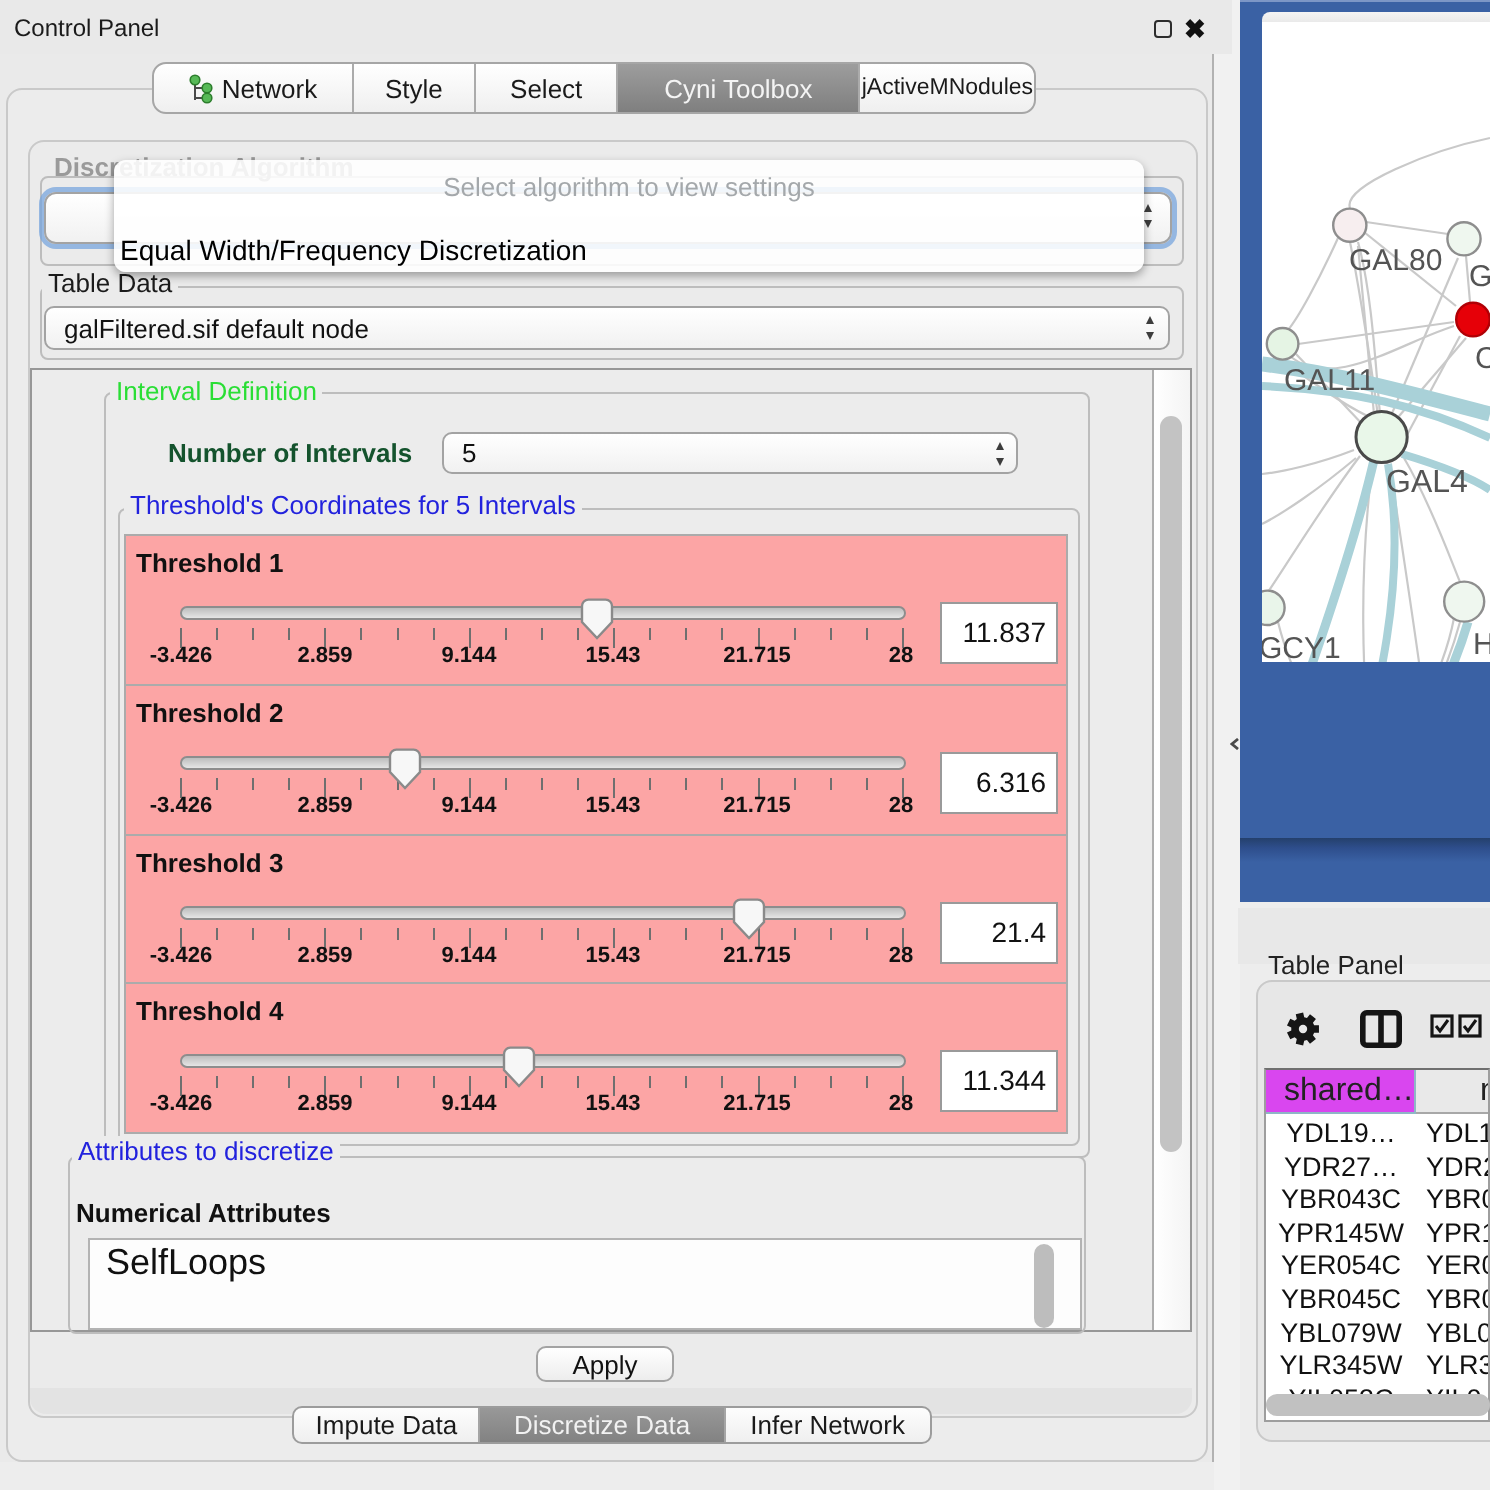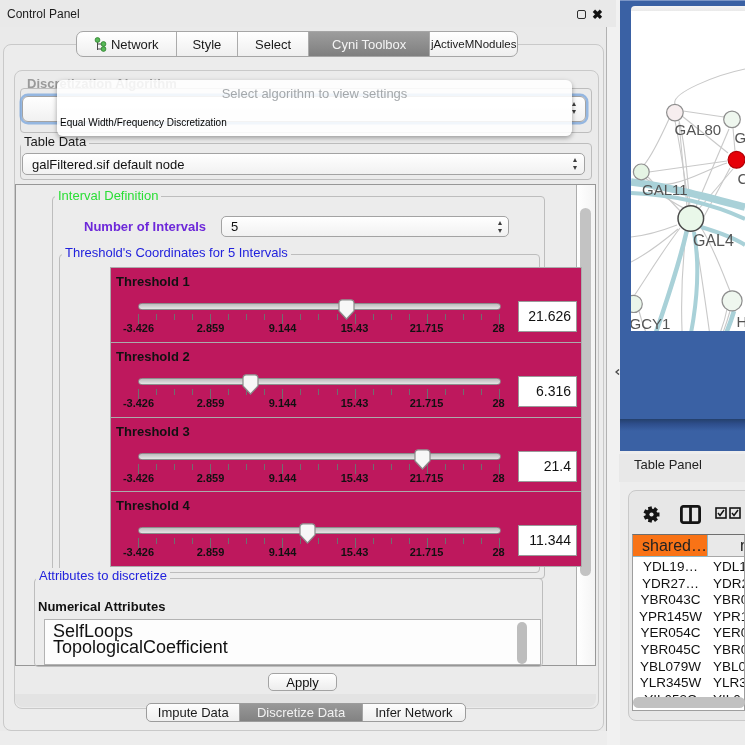--- a/index.html
+++ b/index.html
@@ -26,21 +26,21 @@
 .glabel{font-size:13px;padding:0 3px;background:#EBEBEB;}
 
 .combo{border:1px solid #A3A3A3;border-radius:5px;background:linear-gradient(#FFFFFF,#F1F1F1);
   font-size:13px;color:#111;box-sizing:border-box;}
 .combo .cv{position:absolute;left:9px;top:3px;}
 .arrows{position:absolute;width:5px;height:12px;}
 .arrows:before,.arrows:after{content:"";position:absolute;left:0;border-left:2.5px solid transparent;border-right:2.5px solid transparent;}
 .arrows:before{top:0;border-bottom:4.5px solid #3d3d3d;}
 .arrows:after{bottom:0;border-top:4.5px solid #3d3d3d;}
 
-.tpanel{left:62px;width:470px;height:74px;border:1px solid #ABABAB;background:#be185d;margin-left:48px;}
+.tpanel{left:62px;width:470px;height:74px;border:1px solid #ABABAB;background:#fca5a5;}
 .tpanel .tl{position:absolute;left:5px;top:6px;font-size:13px;font-weight:bold;color:#111;}
 .track{position:absolute;left:27px;top:35px;width:361px;height:5px;border:1px solid #8d8d8d;border-radius:4px;
   background:linear-gradient(#bdbdbd,#e5e5e5);}
 .ticks{position:absolute;left:27px;top:46px;width:362px;height:6px;
   background:repeating-linear-gradient(to right,#6f6f6f 0 1px,transparent 1px 18.05px);}
 .ticksM{position:absolute;left:27px;top:46px;width:362px;height:10px;
   background:repeating-linear-gradient(to right,#6f6f6f 0 1px,transparent 1px 72.2px);}
 .tlab{position:absolute;top:54px;font-size:11px;font-weight:bold;color:#111;transform:translateX(-50%);}
 .vbox{position:absolute;left:407px;top:33px;width:52px;height:29px;border:1px solid #9A9A9A;background:#fff;
   font-size:14px;color:#111;text-align:right;line-height:29px;padding-right:5px;}
@@ -61,35 +61,35 @@
 
 #rcol{left:607px;top:0;width:13px;height:745px;background:#F1F1F1;}
 #blueframe{left:620px;top:0;width:125px;height:450px;background:#3A61A4;border-top:1px solid #7C96C6;}
 #nwtitle{left:631px;top:6px;width:114px;height:21px;background:linear-gradient(#F4F4F4,#C8C8C8);
   border-bottom:1px solid #757575;border-radius:4px 0 0 0;}
 .light{position:absolute;top:12.5px;width:10px;height:10px;border-radius:50%;box-sizing:border-box;}
 #canvas{left:631px;top:11px;width:114px;height:320px;background:#fff;overflow:hidden;}
 #bluebot{left:620px;top:419px;width:125px;height:31px;background:linear-gradient(#24406C 0px,#2E4E8C 5px,#3A61A4 12px);}
 
 #tp-head{left:619px;top:454px;width:126px;height:28px;background:#E8E8E8;}
-#tp-head .t{left:15px;top:3px;font-size:13px;color:#222;}
+#tp-head .t{left:15px;top:21px;font-size:13px;color:#222;}
 #tp-card{left:628px;top:490px;width:125px;height:229px;background:#E7E7E7;border:1px solid #C9C9C9;border-radius:8px 0 0 8px;}
 #tbl{left:632px;top:534px;width:113px;height:177px;background:#fff;border:1px solid #9E9E9E;border-top:1.5px solid #6F6F6F;overflow:hidden;box-sizing:border-box;}
-#tbl .h1{position:absolute;left:0;top:0;width:74px;height:21px;background:#f97316;border-right:1px solid #8FB7C6;border-bottom:1px solid #8FB7C6;text-align:center;line-height:21px;color:#222;text-indent:9px;}
+#tbl .h1{position:absolute;left:0;top:0;width:74px;height:21px;background:#d946ef;border-right:1px solid #8FB7C6;border-bottom:1px solid #8FB7C6;text-align:center;line-height:21px;color:#222;text-indent:9px;}
 #tbl .h2{position:absolute;left:75px;top:0;width:130px;height:21px;background:#E9E9E9;border-bottom:1px solid #A8A8A8;line-height:21px;color:#222;padding-left:32px;}
 #tbl .r{position:absolute;width:200px;font-size:13.5px;color:#111;}
 #tbl .c1{position:absolute;left:0;width:75px;text-align:center;}
 #tbl .c2{position:absolute;left:80px;}
 #hscroll{left:633px;top:697px;width:112px;height:11px;background:#C1C1C1;border-radius:6px;}
 
 #popup{left:13px;top:80px;width:515px;height:56px;background:rgba(255,255,255,0.87);border-radius:6px;
   box-shadow:0 2px 5px rgba(0,0,0,0.35);font-size:13px;margin-left:44px;}
 #popup .p1{position:absolute;left:0;top:6px;width:100%;text-align:center;color:#A4A8AB;}
 #popup .p2{position:absolute;left:3px;top:20px;font-weight:bold;color:#000;font-size:14px;}
-#popup .p3{position:absolute;left:3px;top:37px;color:#000;font-size:10px;}
+#popup .p3{position:absolute;left:3px;top:37px;color:#000;font-size:14px;}
 svg{position:absolute;}
 </style>
 </head>
 <body>
 
 <div class="abs" id="cp-body"></div>
 <div class="abs" id="outer-panel"></div>
 <div class="abs" id="inner-panel"></div>
 <div class="abs" id="inner-strip"></div>
 <div class="abs" id="cp-title">
@@ -124,21 +124,21 @@
     <span class="cv">galFiltered.sif default node</span>
   </div>
 <div class="abs arrows" style="left:573px;top:158px;"></div>
 
 <div class="abs" style="left:15px;top:184px;width:581px;height:482px;border:1px solid #979797;background:#ECECEC;box-sizing:border-box;"></div>
 <div class="abs" style="left:576px;top:185px;width:19px;height:480px;background:linear-gradient(to right,#FFFFFF,#F4F4F4);border-left:1px solid #ADADAD;box-sizing:border-box;"></div>
 <div class="abs" style="left:580px;top:208px;width:11px;height:368px;border-radius:6px;background:#C3C3C3;"></div>
 
 <div class="abs group" style="left:52px;top:196px;width:491px;height:381px;"></div>
 <div class="abs glabel" style="left:55px;top:188px;color:#2ADE35;background:#ECECEC;">Interval Definition</div>
-<div class="abs" style="left:84px;top:219px;font-size:13px;font-weight:bold;color:#6d28d9;">Number of Intervals</div>
+<div class="abs" style="left:84px;top:219px;font-size:13px;font-weight:bold;color:#14532d;">Number of Intervals</div>
 <div class="abs combo" style="left:221px;top:216px;width:288px;height:21px;">
     <span class="cv" style="top:2px;">5</span>
   </div>
 <div class="abs arrows" style="left:498px;top:221px;"></div>
 
 <div class="abs group" style="left:59px;top:254px;width:479px;height:317px;"></div>
 <div class="abs glabel" style="left:62px;top:245px;color:#2222DD;background:#ECECEC;">Threshold's Coordinates for 5 Intervals</div>
 
 <div id="tps">
     <div class="abs tpanel" style="top:267px;">
@@ -148,21 +148,21 @@
       <div class="ticksM"></div>
       <div class="tlab" style="left:27.5px;">-3.426</div>
       <div class="tlab" style="left:99.5px;">2.859</div>
       <div class="tlab" style="left:171.5px;">9.144</div>
       <div class="tlab" style="left:243.5px;">15.43</div>
       <div class="tlab" style="left:315.5px;">21.715</div>
       <div class="tlab" style="left:387.5px;">28</div>
       <svg class="thumb" style="left:226.7px;" width="17" height="21" viewBox="0 0 17 21">
    <path d="M1,4 A3.2,3.2 0 0 1 4.2,0.8 L12.8,0.8 A3.2,3.2 0 0 1 16,4 L16,12 L8.5,20 L1,12 Z" fill="#F7F7F7" stroke="#8A8A8A" stroke-width="1.2"></path>
       </svg>
-      <div class="vbox">21.626</div>
+      <div class="vbox">11.837</div>
     </div>
     <div class="abs tpanel" style="top:341.5px;">
       <div class="tl">Threshold 2</div>
       <div class="track"></div>
       <div class="ticks"></div>
       <div class="ticksM"></div>
       <div class="tlab" style="left:27.5px;">-3.426</div>
       <div class="tlab" style="left:99.5px;">2.859</div>
       <div class="tlab" style="left:171.5px;">9.144</div>
       <div class="tlab" style="left:243.5px;">15.43</div>
@@ -205,21 +205,20 @@
       </svg>
       <div class="vbox">11.344</div>
     </div>
   </div>
 
 <div class="abs group" style="left:34px;top:578px;width:507px;height:87px;"></div>
 <div class="abs glabel" style="left:36px;top:568px;color:#2222DD;background:#ECECEC;">Attributes to discretize</div>
 <div class="abs" style="left:38px;top:599px;font-size:13px;font-weight:bold;color:#111;">Numerical Attributes</div>
 <div class="abs" id="attrlist">
     <div>SelfLoops</div>
-    <div>TopologicalCoefficient</div>
   </div>
 <div class="abs" style="left:517px;top:622px;width:10px;height:42px;border-radius:5px;background:#BDBDBD;"></div>
 
 <div class="abs" id="apply">Apply</div>
 <div class="abs" id="bottabs">
  <div class="seg" style="width:93px;">Impute Data</div>
  <div class="seg sel" style="width:123px;">Discretize Data</div>
  <div class="seg" style="width:104px;">Infer Network</div>
 </div>
 

